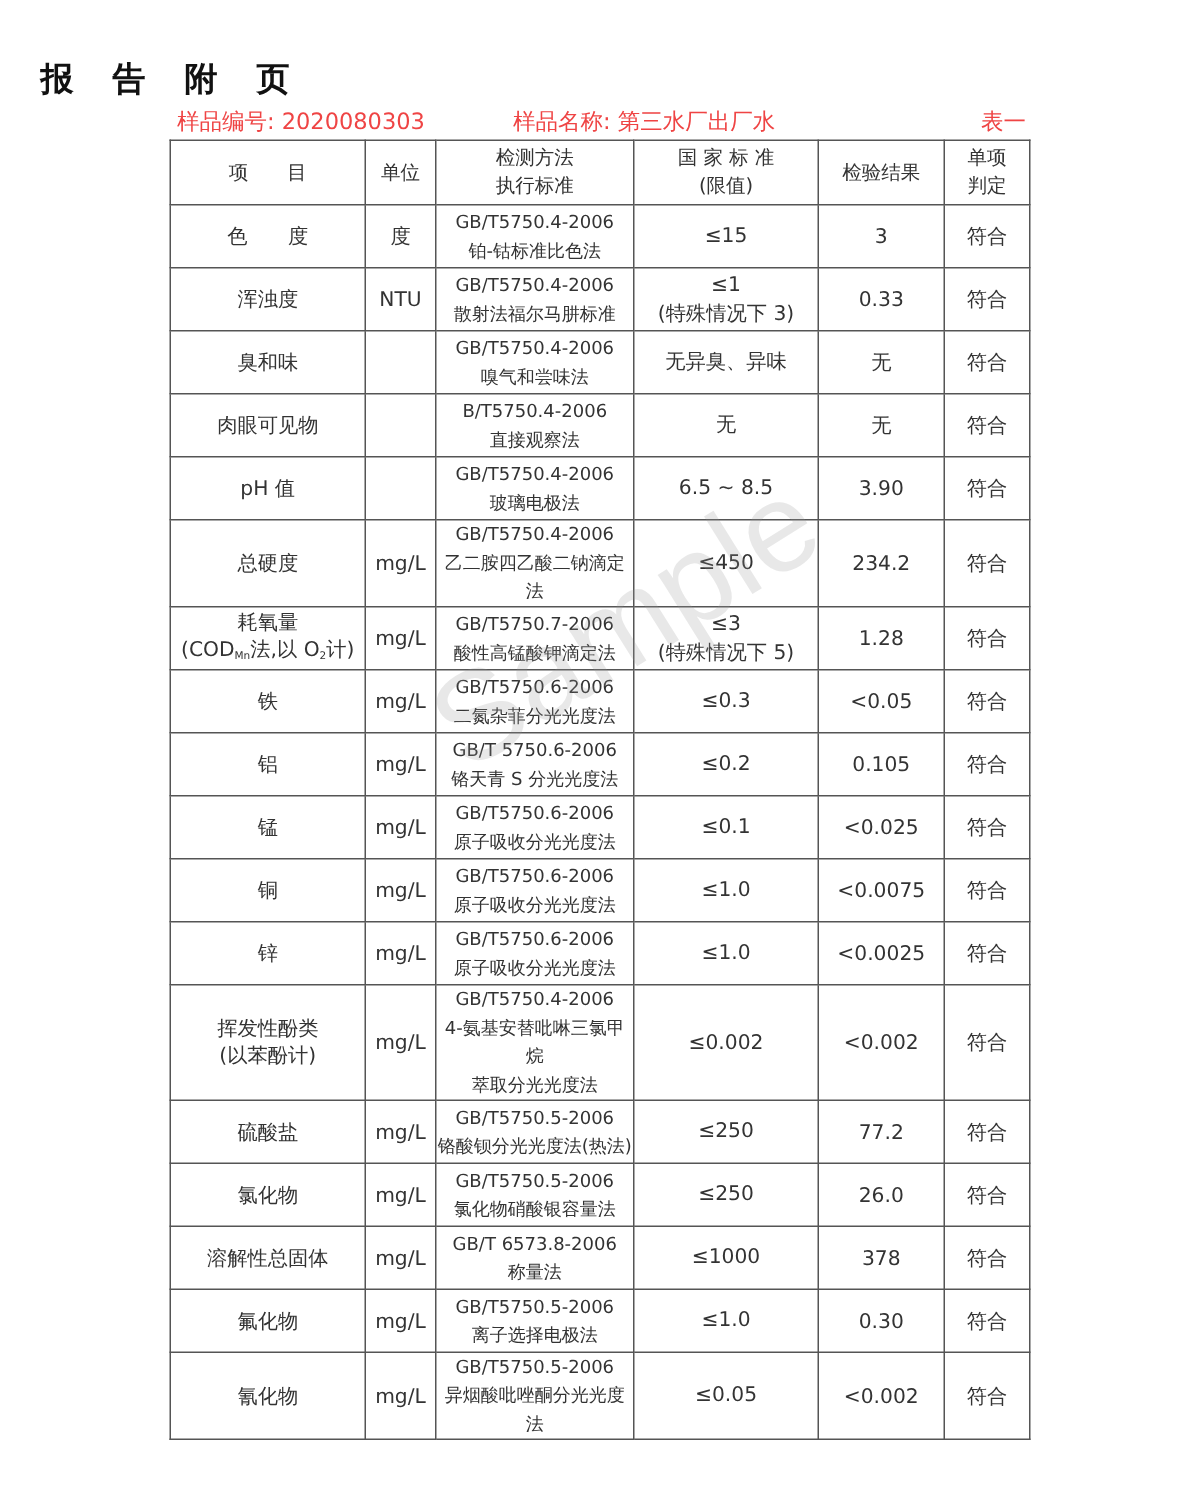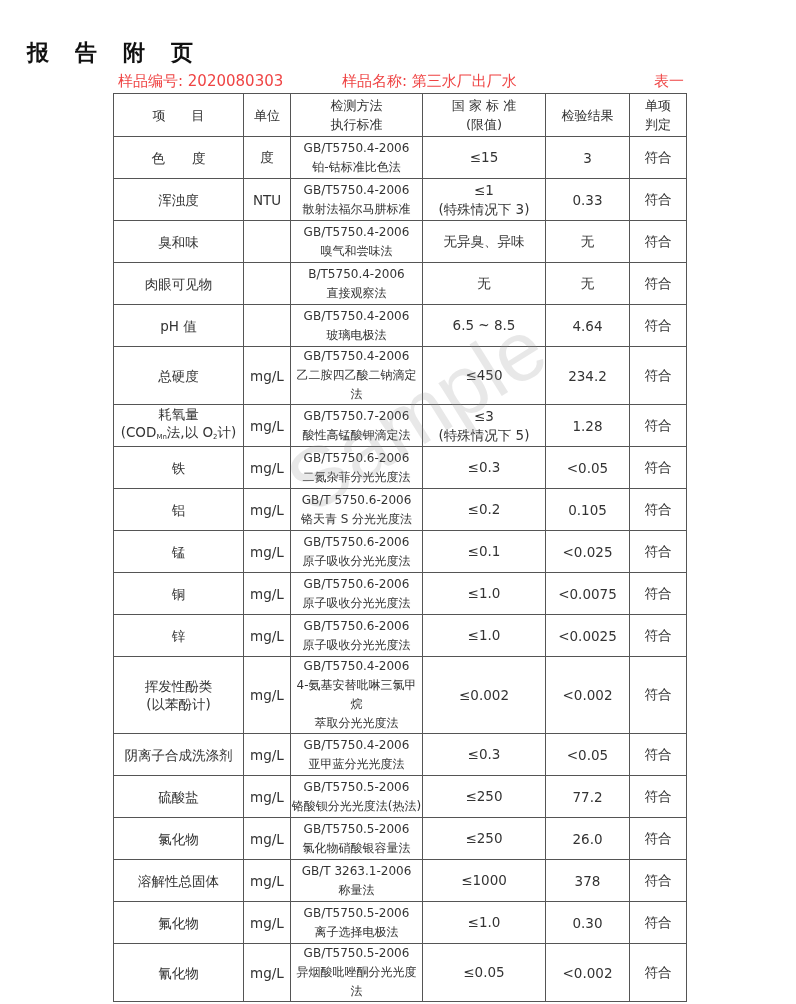--- a/index.html
+++ b/index.html
@@ -122,21 +122,21 @@
     </tr>
 
     <tr class="r">
       <td class="item">pH 值</td>
       <td class="unit"></td>
       <td class="method">
           <div>GB/T5750.4-2006</div>
           <div>玻璃电极法</div>
         </td>
       <td class="std">6.5 ~ 8.5</td>
-      <td class="res">4.64</td>
+      <td class="res">3.90</td>
       <td class="judge">符合</td>
     </tr>
 
     <tr class="r">
       <td class="item">总硬度</td>
       <td class="unit">mg/L</td>
       <td class="method">
           <div>GB/T5750.4-2006</div>
           <div>乙二胺四乙酸二钠滴定法</div>
         </td>
@@ -232,31 +232,20 @@
       <td class="method">
           <div>GB/T5750.4-2006</div>
           <div>4-氨基安替吡啉三氯甲烷</div>
           <div>萃取分光光度法</div>
         </td>
       <td class="std">≤0.002</td>
       <td class="res">&lt;0.002</td>
       <td class="judge">符合</td>
     </tr>
 
-    <tr class="r">
-      <td class="item">阴离子合成洗涤剂</td>
-      <td class="unit">mg/L</td>
-      <td class="method">
-          <div>GB/T5750.4-2006</div>
-          <div>亚甲蓝分光光度法</div>
-        </td>
-      <td class="std">≤0.3</td>
-      <td class="res">&lt;0.05</td>
-      <td class="judge">符合</td>
-    </tr>
 
     <tr class="r">
       <td class="item">硫酸盐</td>
       <td class="unit">mg/L</td>
       <td class="method">
           <div>GB/T5750.5-2006</div>
           <div>铬酸钡分光光度法(热法)</div>
         </td>
       <td class="std">≤250</td>
       <td class="res">77.2</td>
@@ -272,21 +261,21 @@
         </td>
       <td class="std">≤250</td>
       <td class="res">26.0</td>
       <td class="judge">符合</td>
     </tr>
 
     <tr class="r">
       <td class="item">溶解性总固体</td>
       <td class="unit">mg/L</td>
       <td class="method">
-          <div>GB/T 3263.1-2006</div>
+          <div>GB/T 6573.8-2006</div>
           <div>称量法</div>
         </td>
       <td class="std">≤1000</td>
       <td class="res">378</td>
       <td class="judge">符合</td>
     </tr>
 
     <tr class="r">
       <td class="item">氟化物</td>
       <td class="unit">mg/L</td>

